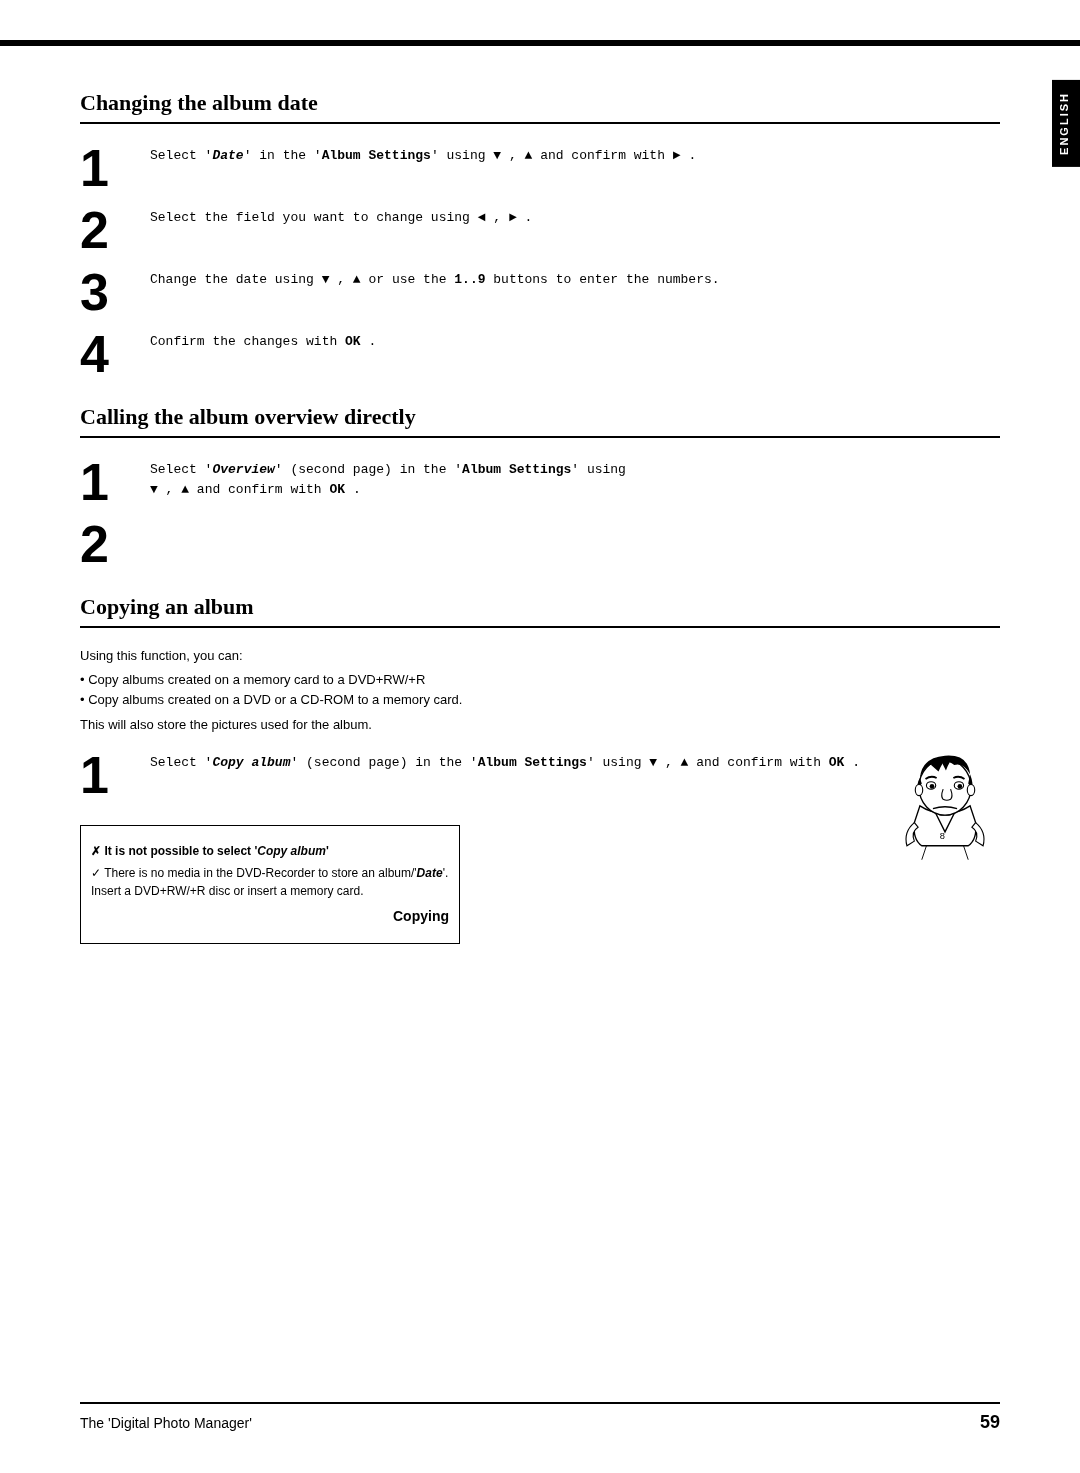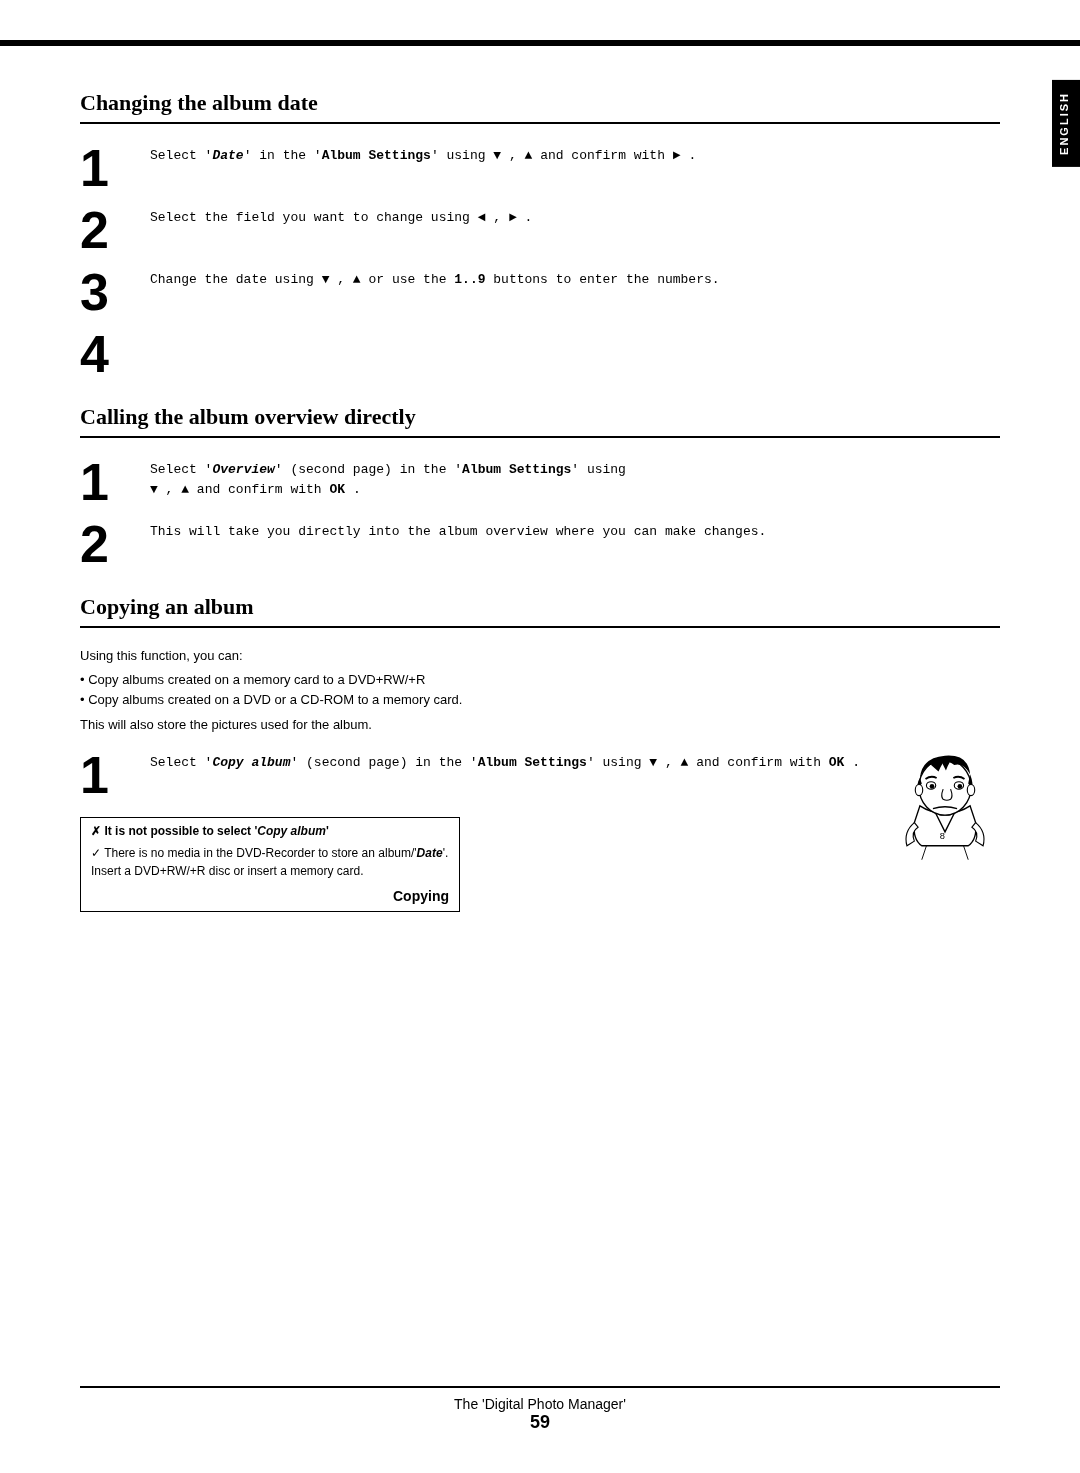--- a/index.html
+++ b/index.html
@@ -121,24 +121,24 @@
       margin-top: 10px;
       gap: 20px;
     }
 
     .step-and-problem {
       flex: 1;
     }
 
     .problem-box {
       border: 1px solid #000;
-      padding: 4px 10px;
+      padding: 16px 10px;
       font-size: 12px;
       line-height: 1.5;
-      margin-top: 16px;
+      margin-top: 24px;
       max-width: 380px;
     }
 
     .problem-box-header {
       font-weight: bold;
       font-size: 12px;
       margin-bottom: 4px;
     }
 
     .character-image {
@@ -157,21 +157,20 @@
     .footer {
       position: absolute;
       bottom: 40px;
       left: 80px;
       right: 80px;
       display: flex;
       justify-content: space-between;
       align-items: center;
       border-top: 2px solid #000;
       padding-top: 8px;
-      flex-direction: column;
     }
 
     .footer-left {
       font-size: 14px;
       font-weight: normal;
     }
 
     .footer-right {
       font-size: 18px;
       font-weight: bold;
@@ -211,43 +210,43 @@
 
       <div class="step-row">
         <div class="step-number">3</div>
         <div class="step-content">
           Change the date using <span>▼</span> , <span>▲</span> or use the <span class="bold">1..9</span> buttons to enter the numbers.
         </div>
       </div>
 
       <div class="step-row">
         <div class="step-number">4</div>
+        <div class="step-content">
+          Confirm the changes with <span class="bold">OK</span> .
+        </div>
       </div>
     </div>
   </section>
 
   <section style="margin-top: 16px;">
     <h2 class="section-heading">Calling the album overview directly</h2>
     <hr class="heading-underline">
 
     <div class="steps-container">
 
       <div class="step-row">
         <div class="step-number">1</div>
         <div class="step-content">
           Select '<span class="bold italic">Overview</span>' (second page) in the '<span class="bold">Album Settings</span>' using<br>
           <span>▼</span> , <span>▲</span> and confirm with <span class="bold">OK</span> .
         </div>
       </div>
 
       <div class="step-row">
         <div class="step-number">2</div>
-        <div class="step-content">
-          This will take you directly into the album overview where you can make changes.
-        </div>
       </div>
     </div>
   </section>
 
   <section style="margin-top: 16px;">
     <h2 class="section-heading">Copying an album</h2>
     <hr class="heading-underline">
 
     <div class="body-text">Using this function, you can:</div>
     <ul class="bullet-list">

